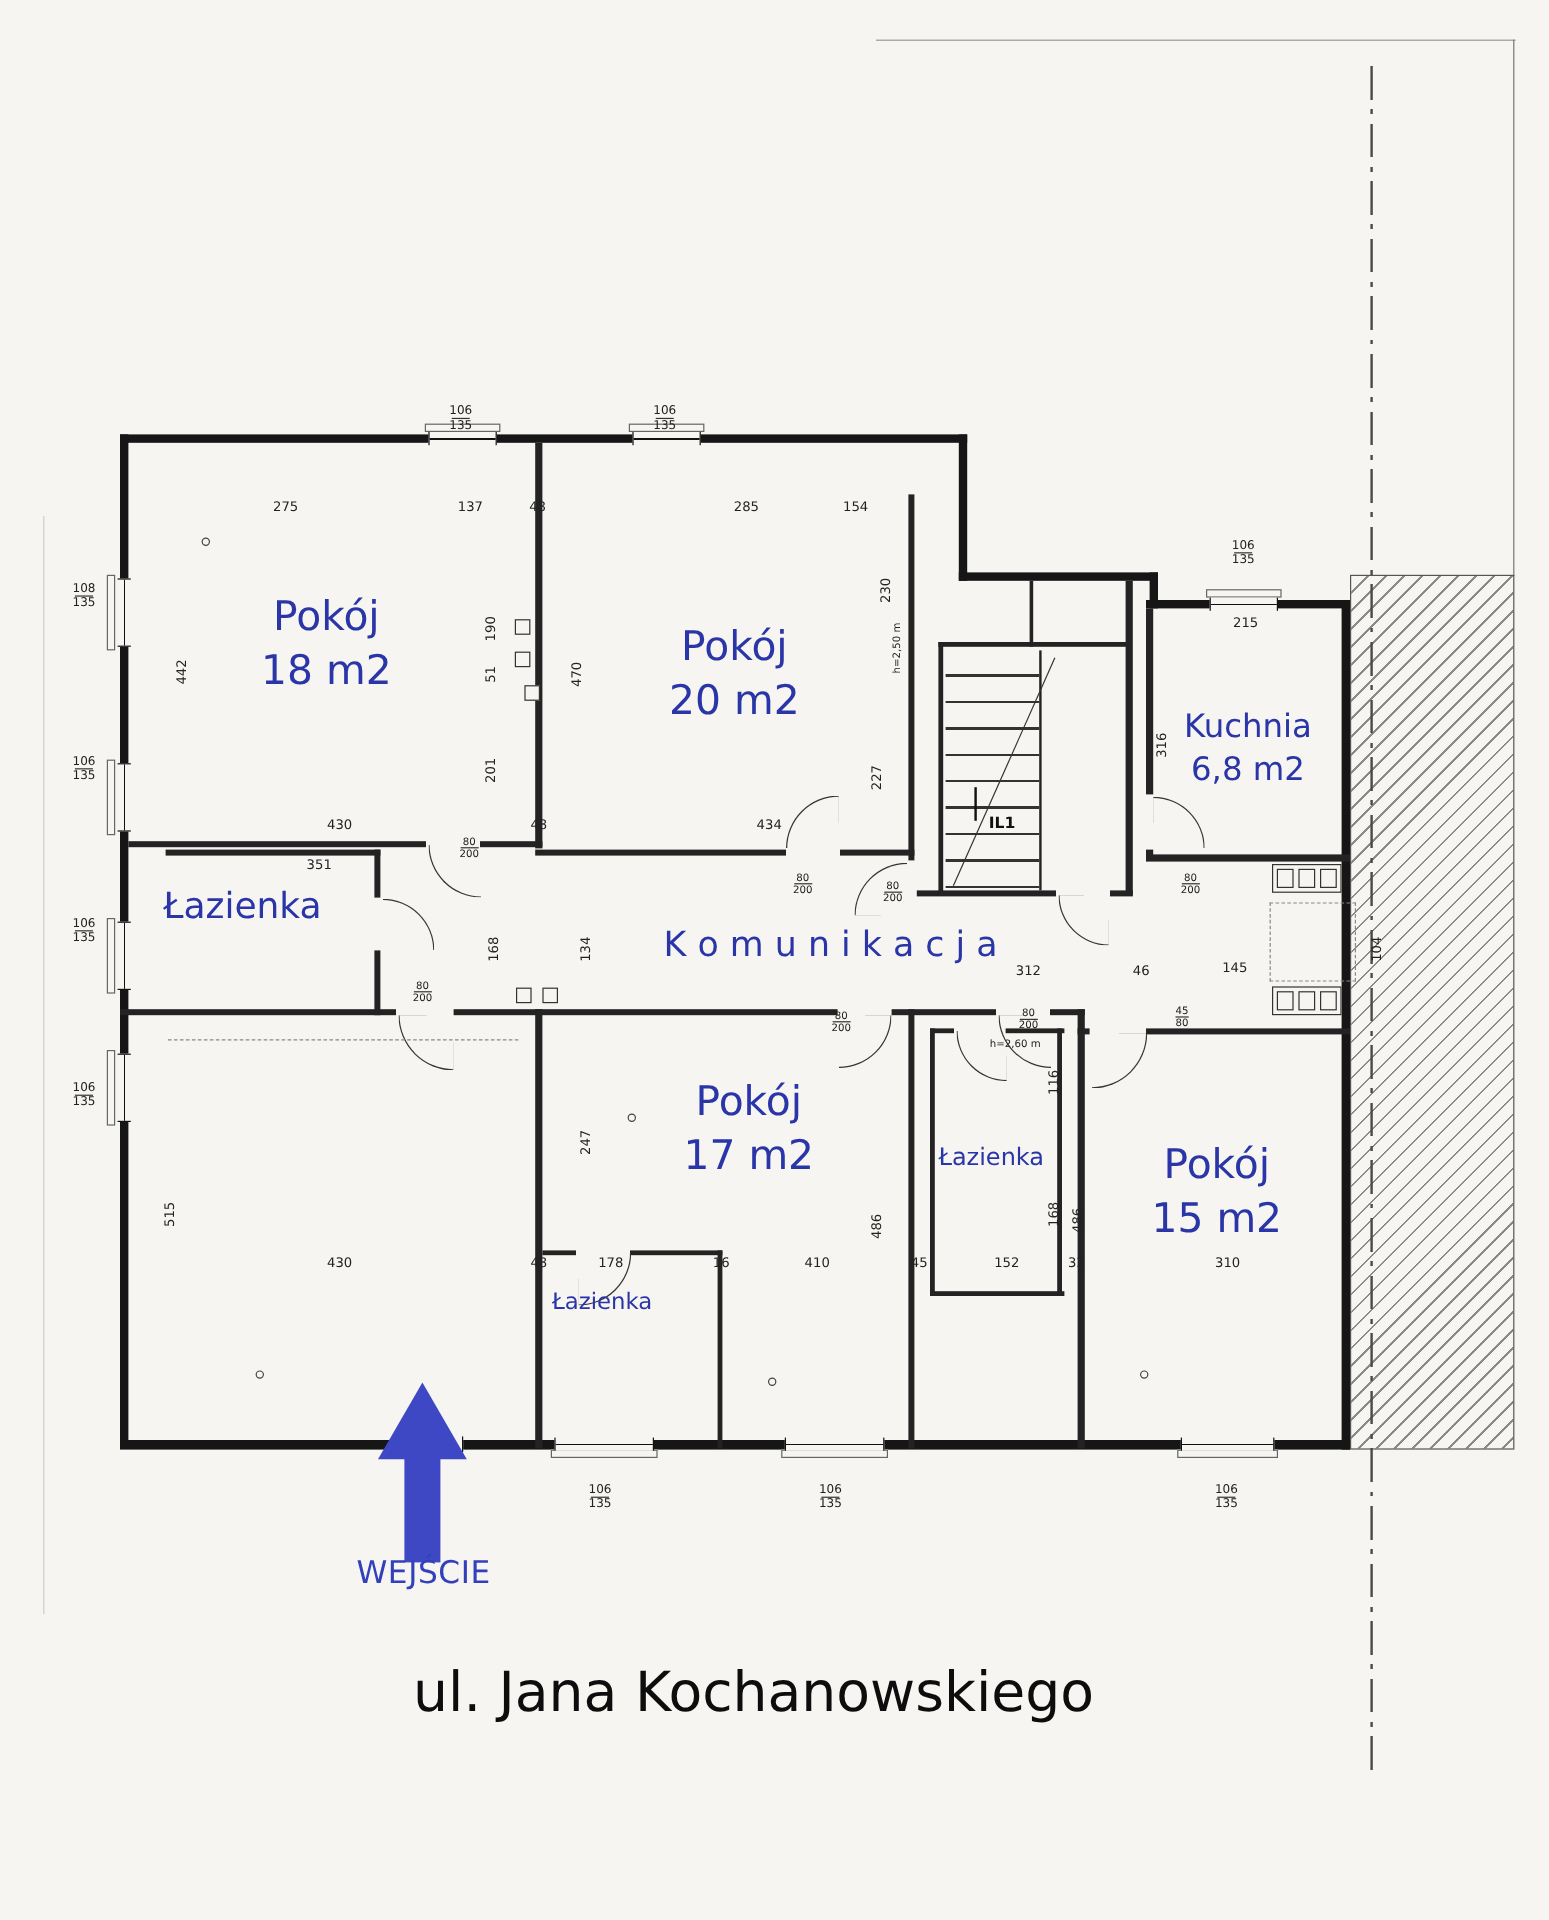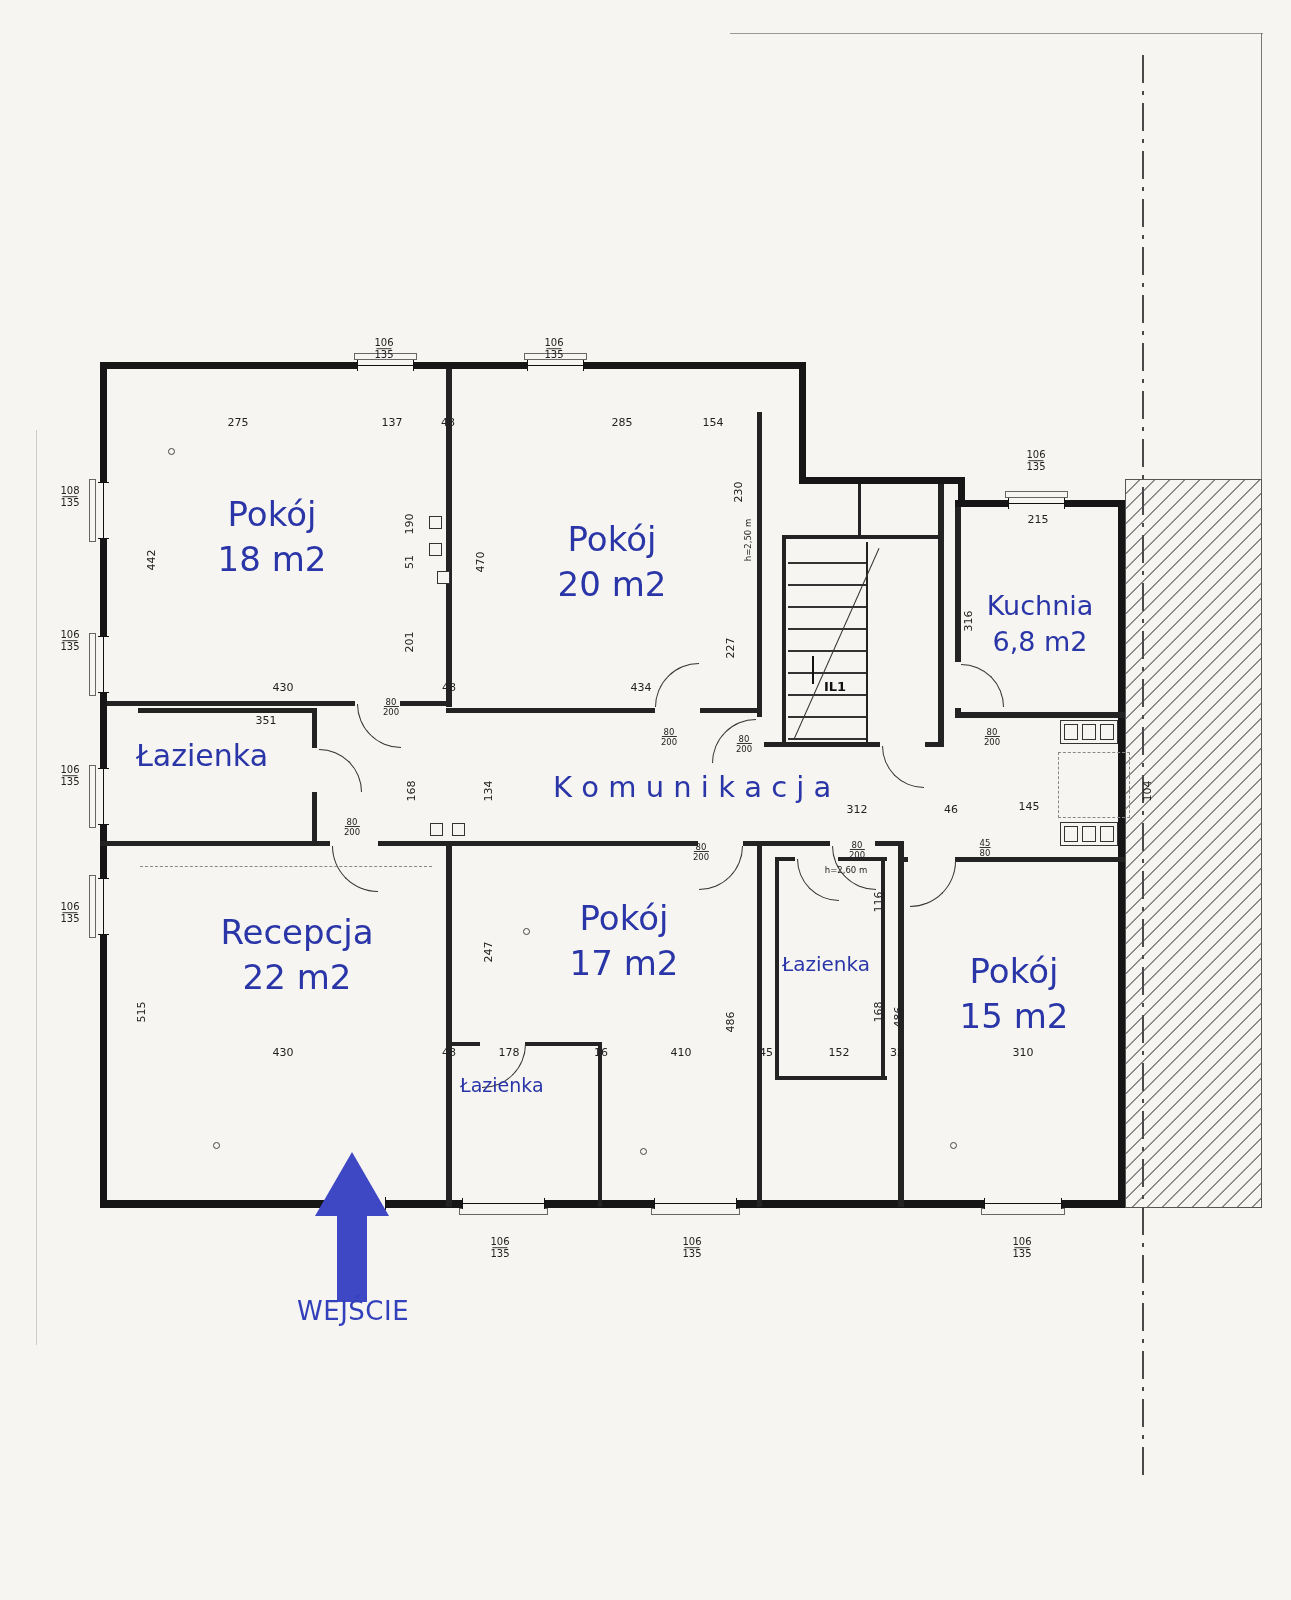--- a/index.html
+++ b/index.html
@@ -280,37 +280,34 @@
   <div class="room-label rl-kuchnia" style="left:955px;top:588px">
     <span>Kuchnia</span>
     <span>6,8 m2</span>
   </div>
   <div class="room-label rl-laz" style="left:136px;top:736px">
     <span>Łazienka</span>
   </div>
   <div class="room-label rl-kom" style="left:553px;top:768px">
     <span>K o m u n i k a c j a</span>
   </div>
-  <div class="room-label rl-big" style="left:187px;top:910px">
-    <span>Recepcja</span>
-    <span>22 m2</span>
-  </div>
   <div class="room-label rl-big" style="left:514px;top:896px">
     <span>Pokój</span>
     <span>17 m2</span>
   </div>
   <div class="room-label rl-laz-sm" style="left:782px;top:951px">
     <span>Łazienka</span>
   </div>
   <div class="room-label rl-laz-xs" style="left:460px;top:1073px">
     <span>Łazienka</span>
   </div>
   <div class="room-label rl-big" style="left:904px;top:949px">
     <span>Pokój</span>
     <span>15 m2</span>
   </div>
 
   <div class="arrow-head"></div>
   <div class="arrow-shaft"></div>
   <div class="entr-label">WEJŚCIE</div>
 
+  <div class="title">ul. Jana Kochanowskiego</div>
 
 </div>
 
 </body></html>

